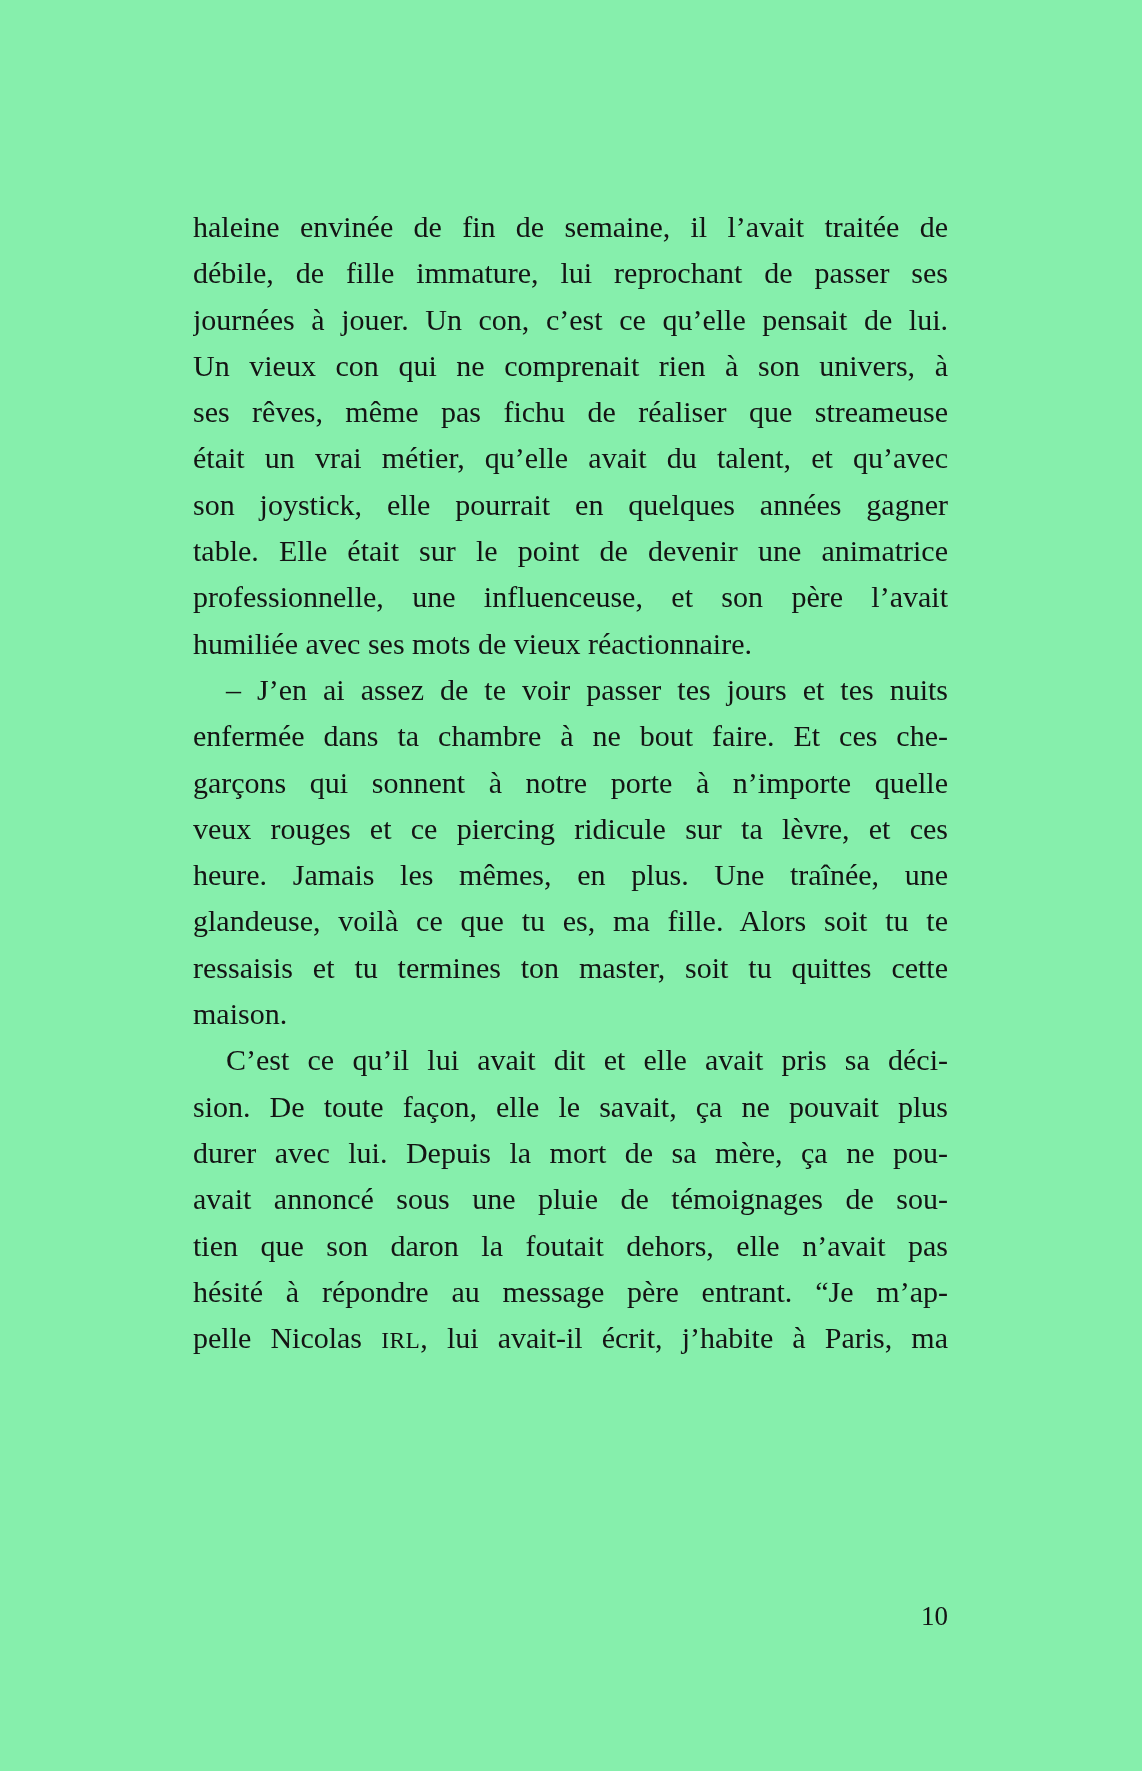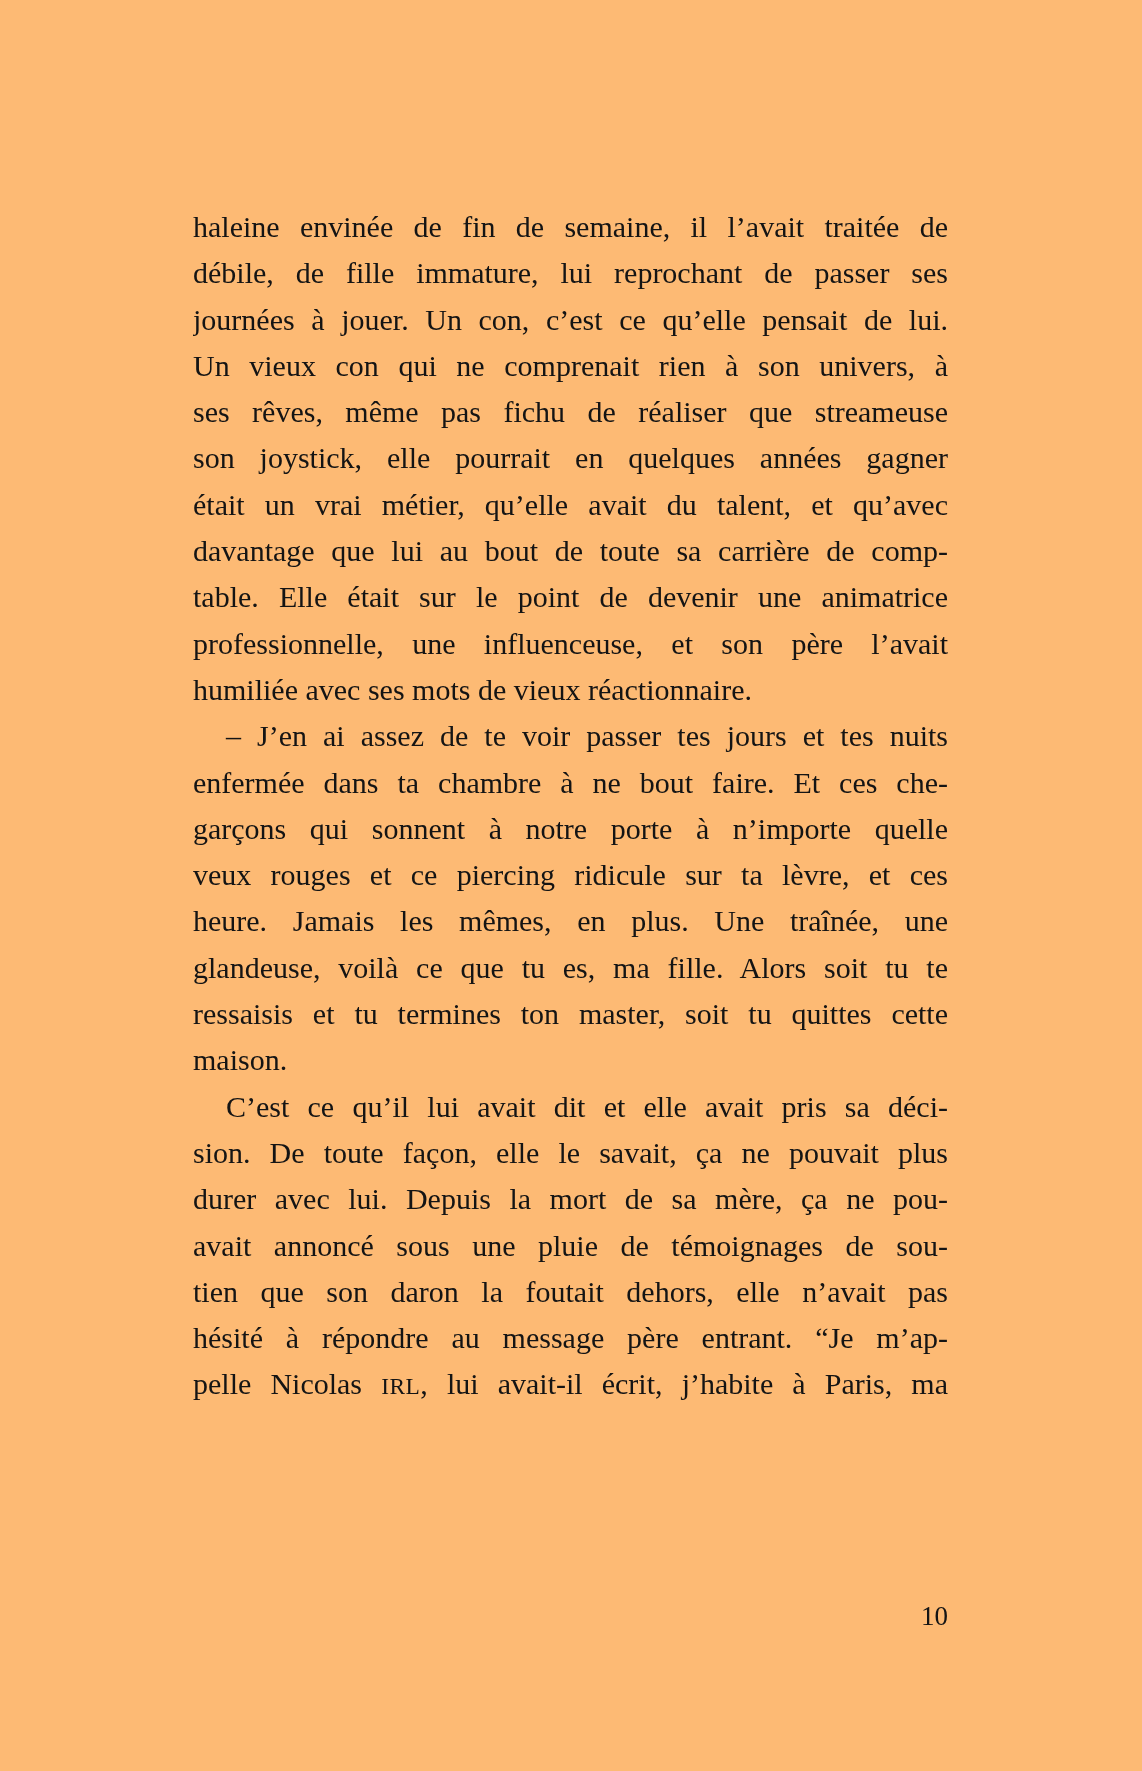--- a/index.html
+++ b/index.html
@@ -10,21 +10,21 @@
     width: 1142px;
     height: 1771px;
     background: #ffffff;
     position: relative;
     font-family: "Liberation Serif", "DejaVu Serif", serif;
     color: #141414;
   }
   .page {
     position: absolute;
     inset: 0;
-    background: #fdba74;
+    background: #86efac;
     font-family: Liberation Serif, serif;
   }
   .text-block {
     position: absolute;
     left: 193px;
     top: 204px;
     width: 755px;
     font-size: 30px;
     line-height: 46.3px;
     color: #141414;
@@ -70,23 +70,22 @@
 </head>
 <body>
 
 <div class="page">
   <div class="text-block">
       <div class="line just">haleine envinée de fin de semaine, il l’avait traitée de</div>
       <div class="line just">débile, de fille immature, lui reprochant de passer ses</div>
       <div class="line just">journées à jouer. Un con, c’est ce qu’elle pensait de lui.</div>
       <div class="line just">Un vieux con qui ne comprenait rien à son univers, à</div>
       <div class="line just">ses rêves, même pas fichu de réaliser que streameuse</div>
+      <div class="line just">était un vrai métier, qu’elle avait du talent, et qu’avec</div>
       <div class="line just">son joystick, elle pourrait en quelques années gagner</div>
-      <div class="line just">était un vrai métier, qu’elle avait du talent, et qu’avec</div>
-      <div class="line just">davantage que lui au bout de toute sa carrière de comp-</div>
       <div class="line just">table. Elle était sur le point de devenir une animatrice</div>
       <div class="line just">professionnelle, une influenceuse, et son père l’avait</div>
       <div class="line para-end">humiliée avec ses mots de vieux réactionnaire.</div>
       <div class="line just indent">– J’en ai assez de te voir passer tes jours et tes nuits</div>
       <div class="line just">enfermée dans ta chambre à ne bout faire. Et ces che-</div>
       <div class="line just">garçons qui sonnent à notre porte à n’importe quelle</div>
       <div class="line just">veux rouges et ce piercing ridicule sur ta lèvre, et ces</div>
       <div class="line just">heure. Jamais les mêmes, en plus. Une traînée, une</div>
       <div class="line just">glandeuse, voilà ce que tu es, ma fille. Alors soit tu te</div>
       <div class="line just">ressaisis et tu termines ton master, soit tu quittes cette</div>

